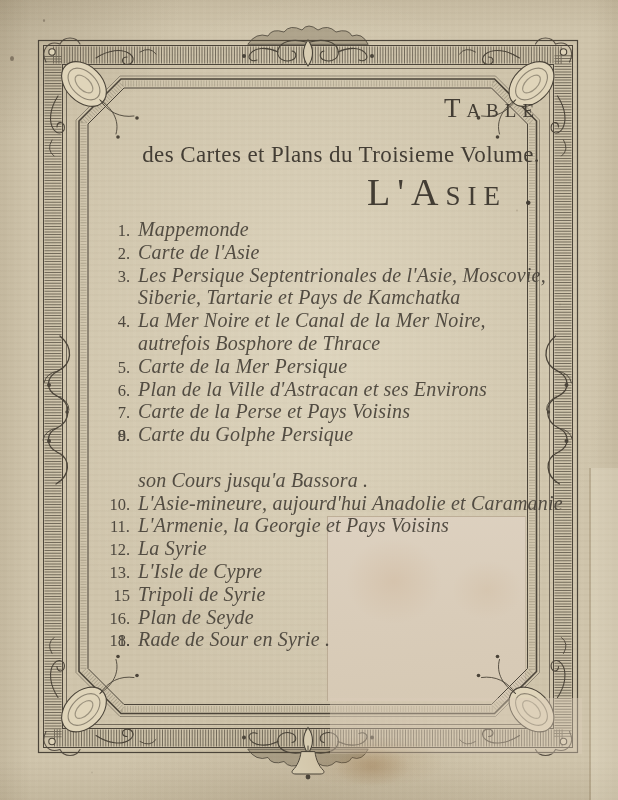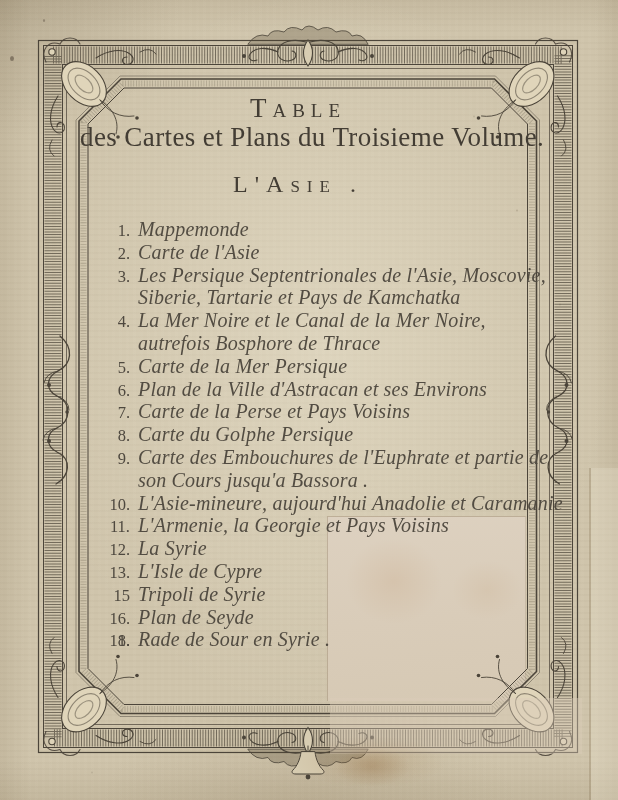--- a/index.html
+++ b/index.html
@@ -44,26 +44,26 @@
   .specks{position:absolute;left:10px;top:56px;width:4px;height:5px;z-index:5;
       border-radius:50%;background:rgba(62,52,40,0.45);
       box-shadow: 32px -38px 0 -1px rgba(62,52,40,0.35),
                   505px 152px 0 -1.5px rgba(90,75,55,0.35),
                   548px 246px 0 -1.5px rgba(90,75,55,0.30),
                   560px 462px 0 -1.5px rgba(90,75,55,0.28),
                   462px 58px  0 -1.5px rgba(90,75,55,0.28),
                   140px 32px  0 -2px   rgba(90,75,55,0.30),
                   80px 714px  0 -1.5px rgba(90,75,55,0.28);}
   .header{
-    position:absolute;left:80px;top:94px;width:436px;z-index:4;
-    text-align:center;color:#433d34;
+    position:absolute;left:104px;top:94px;width:436px;z-index:4;
+    text-align:right;color:#433d34;
   }
   .t1{font-size:27px;line-height:28px;font-variant:small-caps;letter-spacing:6px;white-space:nowrap;}
-  .t2{font-size:27px;line-height:26px;margin-top:2px;letter-spacing:0.4px;white-space:nowrap;}
-  .t3{font-size:24px;line-height:32px;margin-top:18px;font-variant:small-caps;letter-spacing:7px;white-space:nowrap;}
+  .t2{font-size:23px;line-height:26px;margin-top:20px;letter-spacing:0.4px;white-space:nowrap;}
+  .t3{font-size:38px;line-height:32px;margin-top:8px;font-variant:small-caps;letter-spacing:7px;white-space:nowrap;}
   .toc{
     position:absolute;left:100px;top:198px;width:430px;z-index:4;color:#524c42;
   }
   .row{display:flex;height:22.8px;align-items:baseline;}
   .num{flex:0 0 30px;text-align:right;padding-right:8px;font-size:16.5px;
        font-family:"Liberation Serif",serif;color:#4e483f;}
   .txt{font-family:Liberation Serif, serif;font-style:italic;font-size:20px;
        letter-spacing:0.2px;white-space:nowrap;margin-top:20px;}
 </style>
 </head>
@@ -210,21 +210,20 @@
       <div class="row">
         <span class="num">7.</span>
         <span class="txt">Carte de la Perse et Pays Voisins</span>
       </div>
       <div class="row">
         <span class="num">8.</span>
         <span class="txt">Carte du Golphe Persique</span>
       </div>
       <div class="row">
         <span class="num">9.</span>
-        <span class="txt">Carte des Embouchures de l'Euphrate et partie de</span>
       </div>
       <div class="row">
         <span class="num"></span>
         <span class="txt">son Cours jusqu'a Bassora .</span>
       </div>
       <div class="row">
         <span class="num">10.</span>
         <span class="txt">L'Asie-mineure, aujourd'hui Anadolie et Caramanie</span>
       </div>
       <div class="row">

